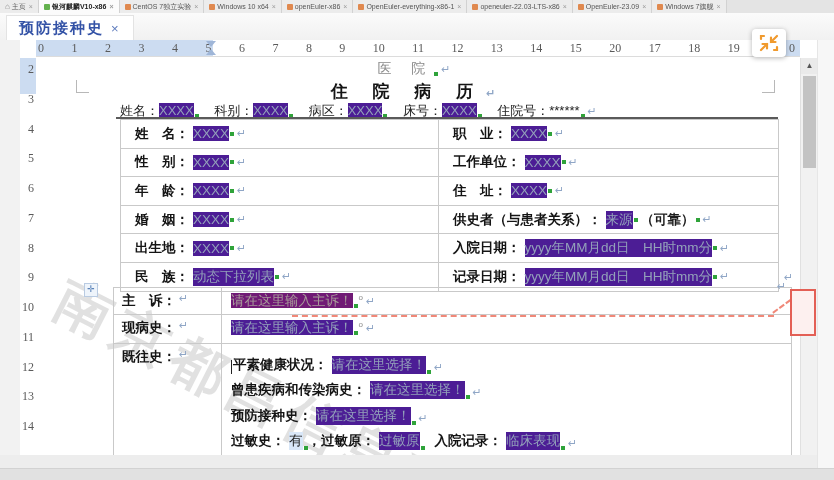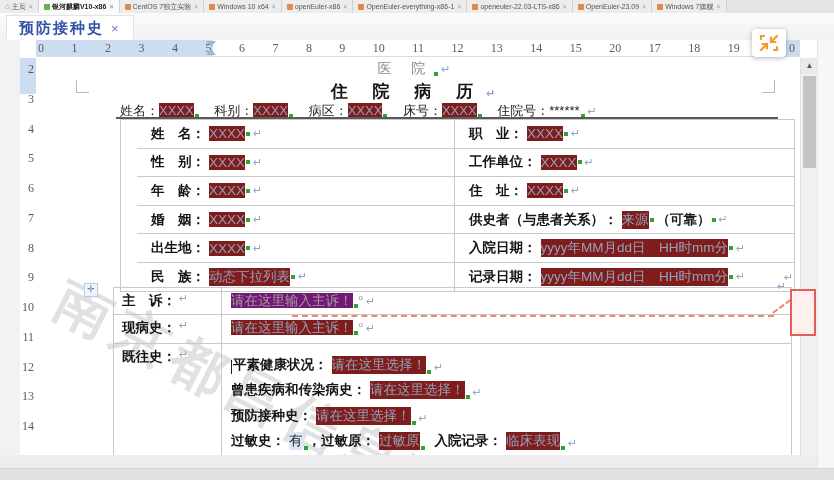--- a/index.html
+++ b/index.html
@@ -59,41 +59,41 @@
       font-size:56px;font-weight:bold;letter-spacing:8px;color:rgba(120,120,120,0.22);white-space:nowrap;
       pointer-events:none;}
 
   .t1{position:absolute;left:0;right:0;top:2px;text-align:center;font-size:14px;color:#8a8a8a;letter-spacing:8px;}
   .t2{position:absolute;left:0;right:0;top:22px;text-align:center;font-size:17px;font-weight:bold;
       color:#141414;letter-spacing:10px;}
   .pline{position:absolute;left:84px;top:44px;font-size:13px;color:#222;white-space:nowrap;}
   .pline .seg{margin-right:12px;}
   .underline{position:absolute;left:80px;top:59px;width:662px;border-bottom:2px solid #5a5a5a;}
 
-  .itable{position:absolute;left:84px;top:61px;width:657px;border:1px solid #c9c9c9;font-size:13.5px;padding-left:16px;}
+  .itable{position:absolute;left:84px;top:61px;width:657px;border:1px solid #c9c9c9;font-size:13.5px;}
   .irow{display:flex;height:27.6px;border-bottom:1px solid #c9c9c9;}
   .irow:last-child{border-bottom:none;}
   .icell{display:flex;align-items:center;padding-left:14px;white-space:nowrap;overflow:hidden;}
   .icell.l{width:303px;border-right:1px solid #c9c9c9;flex:0 0 auto;}
   .icell.r{flex:1;}
 
   .rtable{position:absolute;left:77px;top:229px;width:677px;height:200px;border:1px solid #c9c9c9;
           border-bottom:none;font-size:13.5px;}
   .rrow{display:flex;border-bottom:1px solid #c9c9c9;}
   .rrow.chief{height:26px;}
   .rrow.present{height:28px;}
   .rrow.past{height:144px;border-bottom:none;}
   .rlabel{width:99px;flex:0 0 auto;border-right:1px solid #c9c9c9;padding-left:8px;
           display:flex;align-items:flex-start;padding-top:4px;}
   .rcell{flex:1;padding-left:9px;padding-top:4px;white-space:nowrap;overflow:hidden;}
   .pastlines .pl{height:25.6px;display:flex;align-items:flex-end;white-space:nowrap;}
 
   .lbl{font-weight:bold;color:#141414;}
   .val{margin-left:4px;}
-  .hl-b{background:#7f1d1d;color:#93a1ba;}
+  .hl-b{background:#4c1d95;color:#93a1ba;}
   .hl-bd{background:#d9e7f8;color:#1c1c1c;}
   .hl-p{background:#701a75;color:#a89c9a;}
   .sfx{font-weight:bold;color:#1c1c1c;margin-left:3px;}
   .gs{display:inline-block;width:4px;height:4px;background:#2fa33a;vertical-align:-3px;margin-left:1px;}
   .pc{color:#8fa6c6;font-size:11px;margin-left:3px;}
   .fo{font-size:8px;color:#8a8a8a;vertical-align:super;margin-left:1px;}
   .caret{display:inline-block;width:1px;height:14px;background:#222;vertical-align:-2px;margin-right:1px;}
 
   .movehandle{position:absolute;left:48px;top:225px;width:12px;height:12px;border:1px solid #b9cbe2;
               background:#eef4fb;color:#5a82b8;font-size:9px;line-height:11px;text-align:center;z-index:6;}

